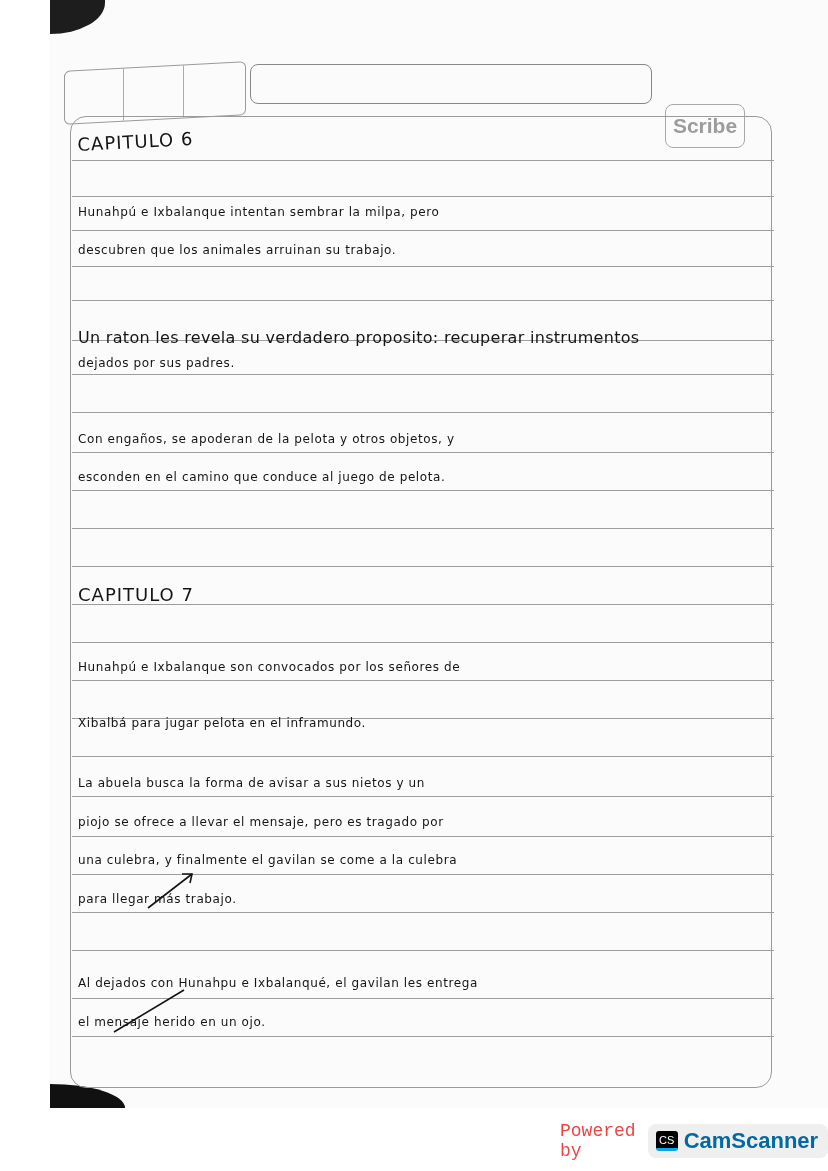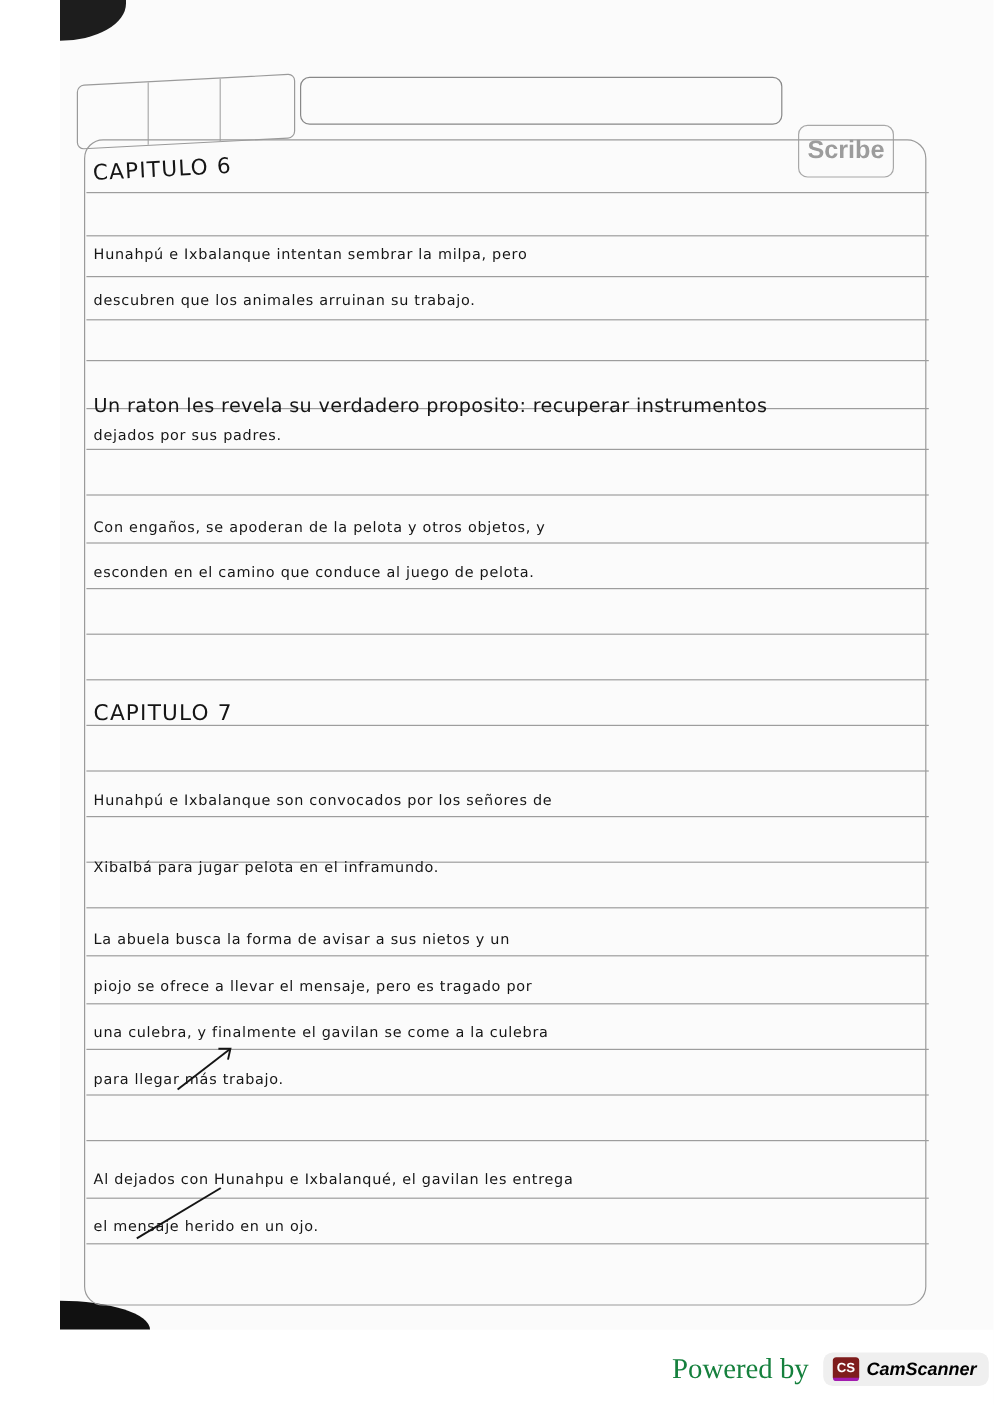--- a/index.html
+++ b/index.html
@@ -9,24 +9,24 @@
   .corner-bottom{position:absolute;left:50px;top:1084px;width:75px;height:24px;background:#111;border-top-right-radius:75px 24px;}
   .header-strip{position:absolute;left:64px;top:66px;width:180px;height:52px;border:1.5px solid #9a9a9a;border-radius:6px;transform:skewY(-3deg);}
   .header-strip .cell{position:absolute;top:0;bottom:0;border-left:1.5px solid #aaa;}
   .header-box{position:absolute;left:250px;top:64px;width:400px;height:38px;border:1.5px solid #888;border-radius:8px;}
   .brand{position:absolute;left:665px;top:68px;width:78px;height:42px;border:1.5px solid #a8a8a8;border-radius:8px;color:#9c9c9c;font-family:"Liberation Sans",sans-serif;font-weight:bold;font-size:21px;display:flex;align-items:center;justify-content:center;margin-top:36px;}
   .sheet{position:absolute;left:70px;top:116px;width:700px;height:970px;border:1.5px solid #9a9a9a;border-radius:16px;}
   .ruled{position:absolute;left:72px;width:702px;height:1px;background:#9d9d9d;}
   .line{position:absolute;left:78px;font-family:"DejaVu Sans",sans-serif;font-size:12px;color:#151515;white-space:nowrap;letter-spacing:0.6px;transform-origin:left bottom;}
   .heading{font-size:18px;letter-spacing:1px;}
   .footer{position:absolute;left:560px;top:1123px;height:36px;display:flex;align-items:center;gap:12px;}
-  .footer .powered{font-family:Liberation Serif, serif;font-size:24px;color:#15803d;}
+  .footer .powered{font-family:Liberation Mono, monospace;font-size:18px;color:#ef4444;}
   .footer .badge{display:flex;align-items:center;gap:6px;background:#efefef;border-radius:8px;padding:4px 10px 4px 8px;}
-  .footer .logo{width:22px;height:20px;background:#7f1d1d;border-radius:3px;color:#fff;font-family:"Liberation Sans",sans-serif;font-weight:bold;font-size:11px;display:flex;align-items:center;justify-content:center;border-bottom:3px solid #a21caf;box-sizing:border-box;}
-  .footer .brandname{font-family:"Liberation Sans",sans-serif;font-size:15px;font-weight:bold;color:#000000;font-style:italic;}
+  .footer .logo{width:22px;height:20px;background:#000000;border-radius:3px;color:#fff;font-family:"Liberation Sans",sans-serif;font-weight:normal;font-size:11px;display:flex;align-items:center;justify-content:center;border-bottom:3px solid #0ea5e9;box-sizing:border-box;}
+  .footer .brandname{font-family:"Liberation Sans",sans-serif;font-size:22px;font-weight:bold;color:#0369a1;}
   .arrow{position:absolute;}
 </style>
 </head>
 <body>
 
 <div class="page"></div>
 <div class="corner-top"></div>
 <div class="corner-bottom"></div>
 
 <div class="header-strip">

